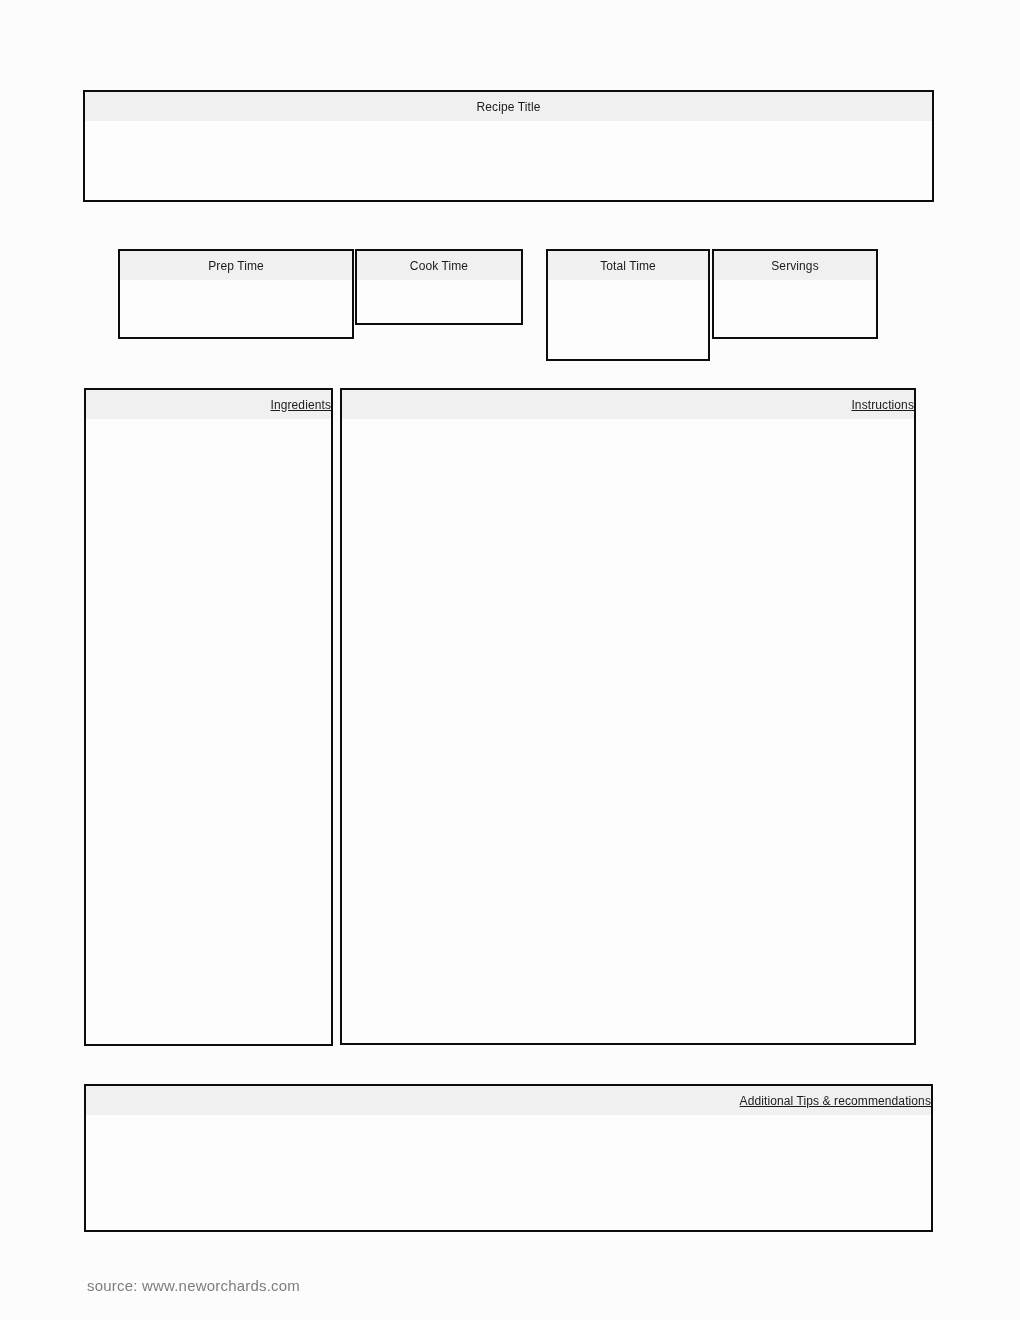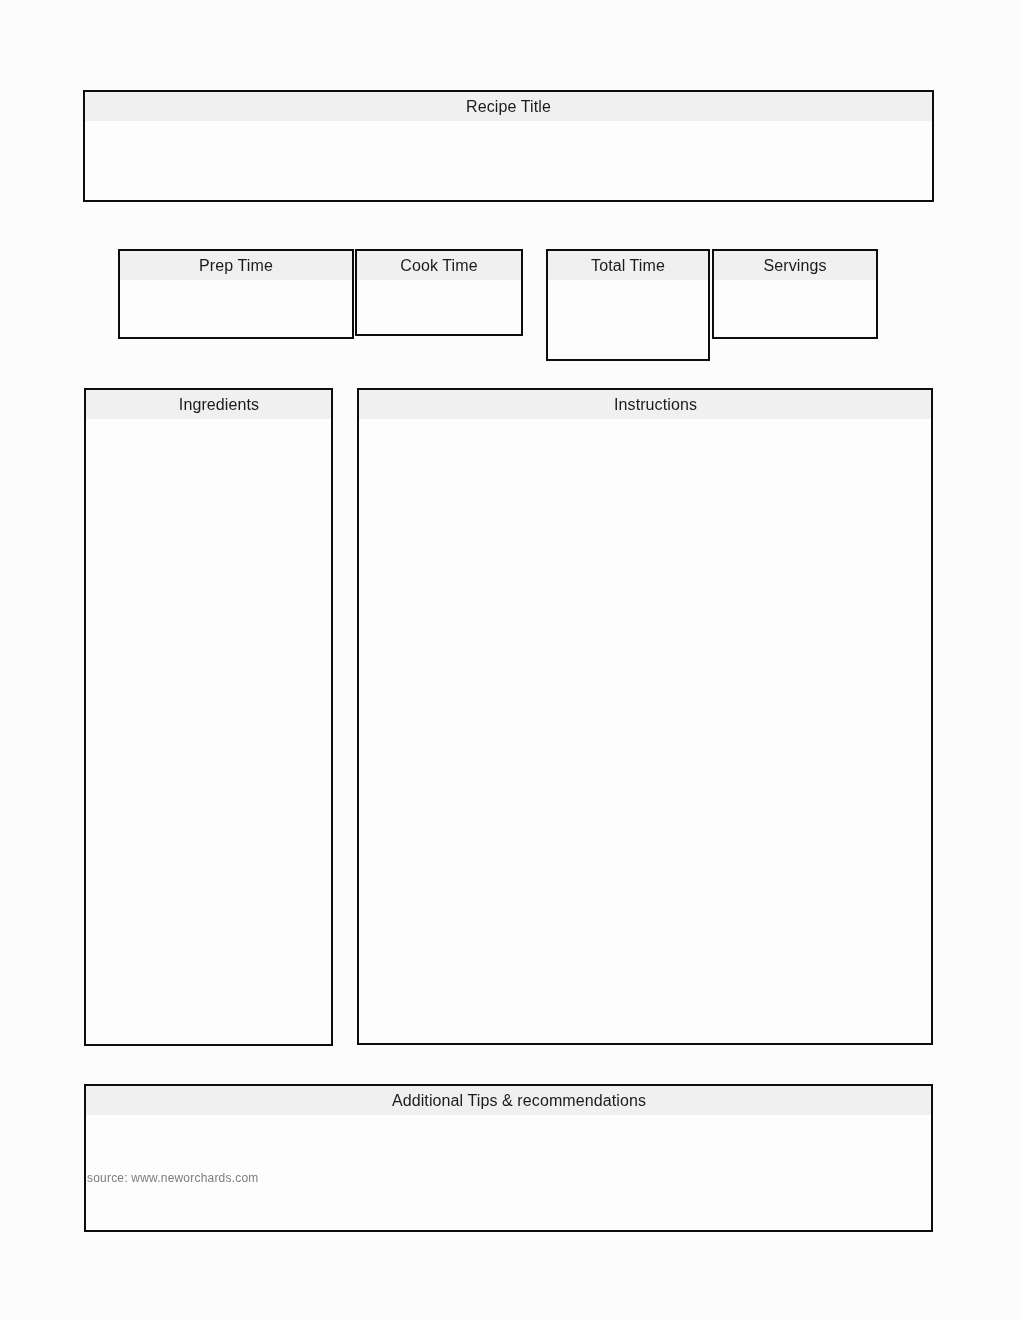--- a/index.html
+++ b/index.html
@@ -22,52 +22,52 @@
     border: 2.5px solid var(--border, #0d0d0d);
     display: flex;
     flex-direction: column;
   }
   .band {
     flex: 0 0 auto;
     height: 29px;
     background: var(--band-bg, #f0f0f0);
     display: flex;
     align-items: center;
-    font-size: 16px;
+    font-size: 12px;
     color: var(--label-text, #1b1b1b);
     letter-spacing: 0.1px;
     white-space: nowrap;
     overflow: hidden;
   }
   .band.center { justify-content: center; }
-  .band.left   { justify-content: center; padding-left: 21px; }
+  .band.left   { justify-content: flex-end; padding-left: 21px; text-decoration: underline; }
   .field { flex: 1 1 auto; }
 
   
   .title-box { left: 83px; top: 90px; width: 851px; height: 112px; }
 
   
   .info-box-0 { left: 118px; top: 249px; width: 236px; height: 90px; }
-  .info-box-1 { left: 355px; top: 249px; width: 168px; height: 87px; }
+  .info-box-1 { left: 355px; top: 249px; width: 168px; height: 76px; }
   .info-box-2 { left: 546px; top: 249px; width: 164px; height: 112px; }
   .info-box-3 { left: 712px; top: 249px; width: 166px; height: 90px; }
 
   
   .ingredients-box  { left: 84px;  top: 388px; width: 249px; height: 658px; }
-  .instructions-box { left: 357px; top: 388px; width: 576px; height: 657px; gap: 17px; }
+  .instructions-box { left: 340px; top: 388px; width: 576px; height: 657px; gap: 17px; }
 
   
   .tips-box { left: 84px; top: 1084px; width: 849px; height: 148px; }
 
   
   .source-note {
     position: absolute;
     left: 87px;
-    top: 1171px;
-    font-size: 12px;
+    top: 1277px;
+    font-size: 15px;
     color: var(--source-text, #7d7d7d);
     letter-spacing: 0.2px;
   }
 </style>
 </head>
 <body>
 
 <div class="page">
 
   <section class="box title-box">

